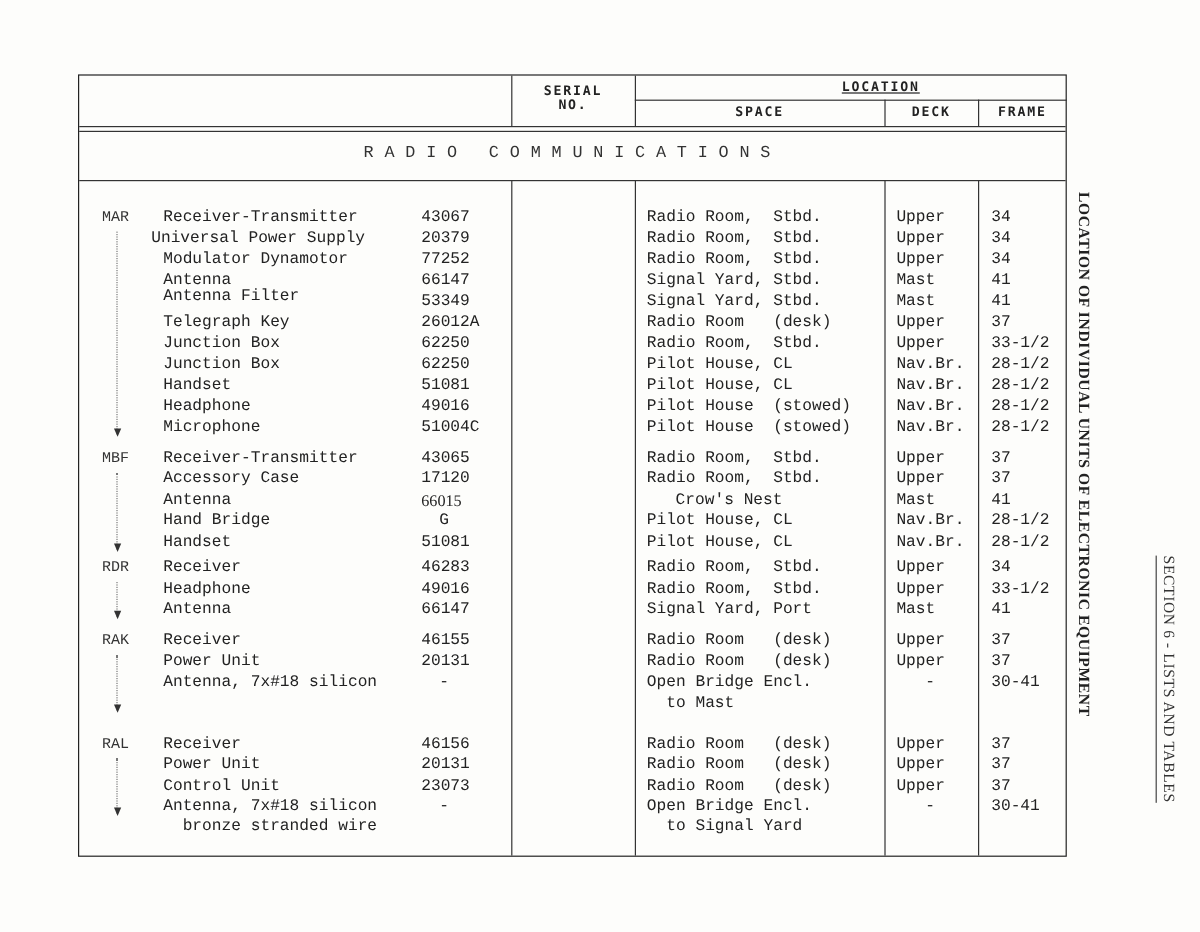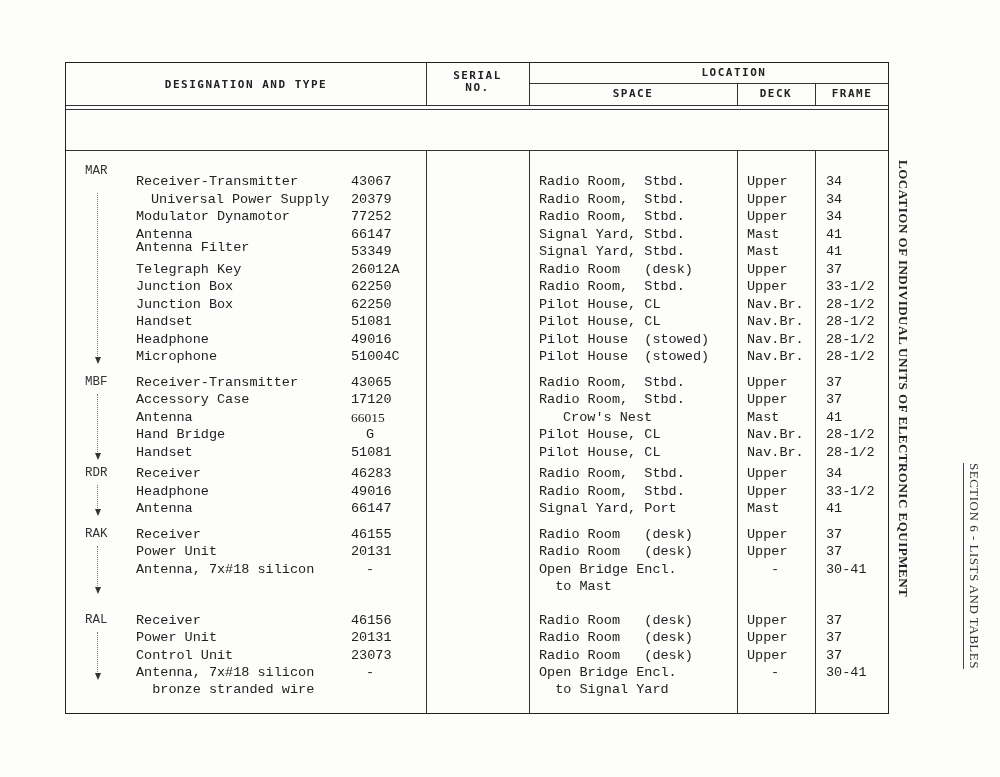--- a/index.html
+++ b/index.html
@@ -35,42 +35,42 @@
   <div class="hl" style="left:463px;top:20px;width:360px;"></div>
   <div class="hl" style="left:0;top:42px;width:100%;"></div>
   <div class="hl" style="left:0;top:46px;width:100%;"></div>
   <div class="hl" style="left:0;top:87px;width:100%;"></div>
 
   <div class="vl" style="left:360px;top:87px;height:563px;"></div>
   <div class="vl" style="left:463px;top:87px;height:563px;"></div>
   <div class="vl" style="left:671px;top:87px;height:563px;"></div>
   <div class="vl" style="left:749px;top:87px;height:563px;"></div>
 
-  <div class="hdr" style="left:0;width:360px;top:15px;">DESIGNATION AND TYPE</div>
   <div class="hdr" style="left:360px;width:103px;top:7px;line-height:12px;">
     <div>SERIAL</div>
     <div>NO.</div>
   </div>
-  <div class="hdr" style="left:463px;width:410px;top:3px;">LOCATION</div>
+  <div class="hdr" style="left:463px;width:410px;top:3px;text-decoration:underline;">LOCATION</div>
   <div class="hdr" style="left:463px;width:208px;top:24px;">SPACE</div>
   <div class="hdr" style="left:671px;width:78px;top:24px;">DECK</div>
   <div class="hdr" style="left:749px;width:74px;top:24px;">FRAME</div>
 
+  <div class="section">RADIO COMMUNICATIONS</div>
 
   <div id="body-rows">
-      <div class="sys" style="left: 19px; top: 101px; text-align: right;">MAR</div>
+      <div class="sys" style="left: 19px; top: 111px; text-align: right;">MAR</div>
       <div>
         <div class="row" style="left: 70px; top: 110px;">Receiver-Transmitter</div>
         <div class="row" style="left: 285px; top: 110px;">43067</div>
         <div class="row" style="left: 473px; top: 110px;">Radio Room,  Stbd.</div>
         <div class="row" style="left: 681px; top: 110px;">Upper</div>
         <div class="row" style="left: 760px; top: 110px;">34</div>
       </div>
       <div>
-        <div class="row" style="left: 85px; top: 127.5px; text-align: center;">Universal Power Supply</div>
+        <div class="row" style="left: 60px; top: 127.5px; text-align: center;">Universal Power Supply</div>
         <div class="row" style="left: 285px; top: 127.5px;">20379</div>
         <div class="row" style="left: 473px; top: 127.5px;">Radio Room,  Stbd.</div>
         <div class="row" style="left: 681px; top: 127.5px;">Upper</div>
         <div class="row" style="left: 760px; top: 127.5px;">34</div>
       </div>
       <div>
         <div class="row" style="left: 70px; top: 145px;">Modulator Dynamotor</div>
         <div class="row" style="left: 285px; top: 145px;">77252</div>
         <div class="row" style="left: 473px; top: 145px;">Radio Room,  Stbd.</div>
         <div class="row" style="left: 681px; top: 145px;">Upper</div>

